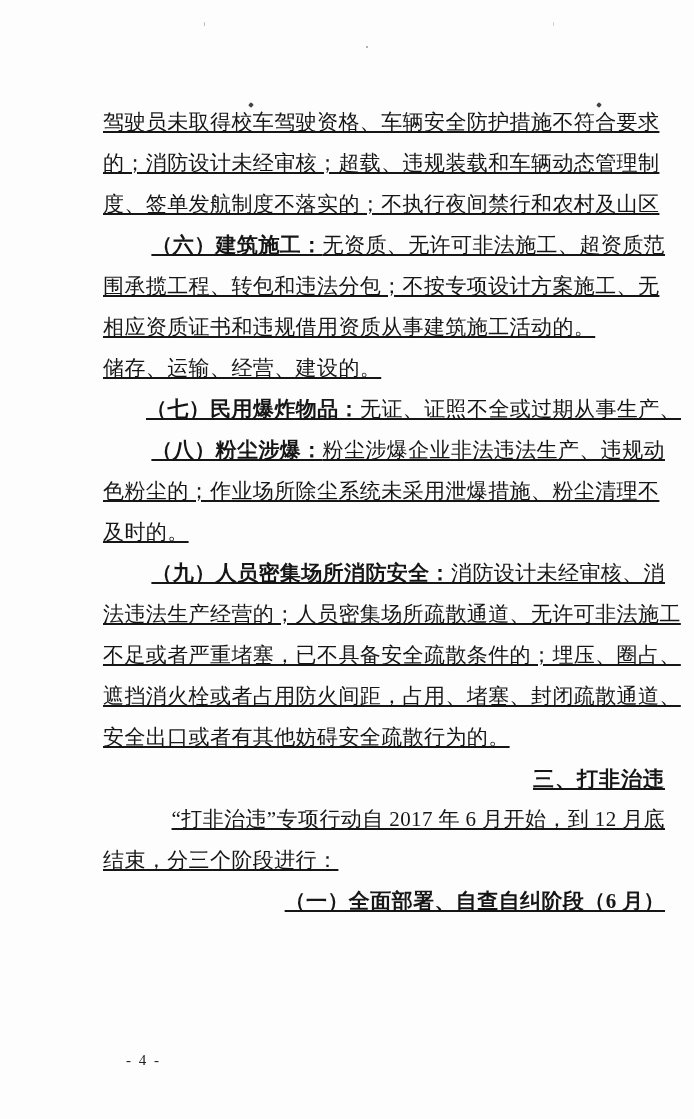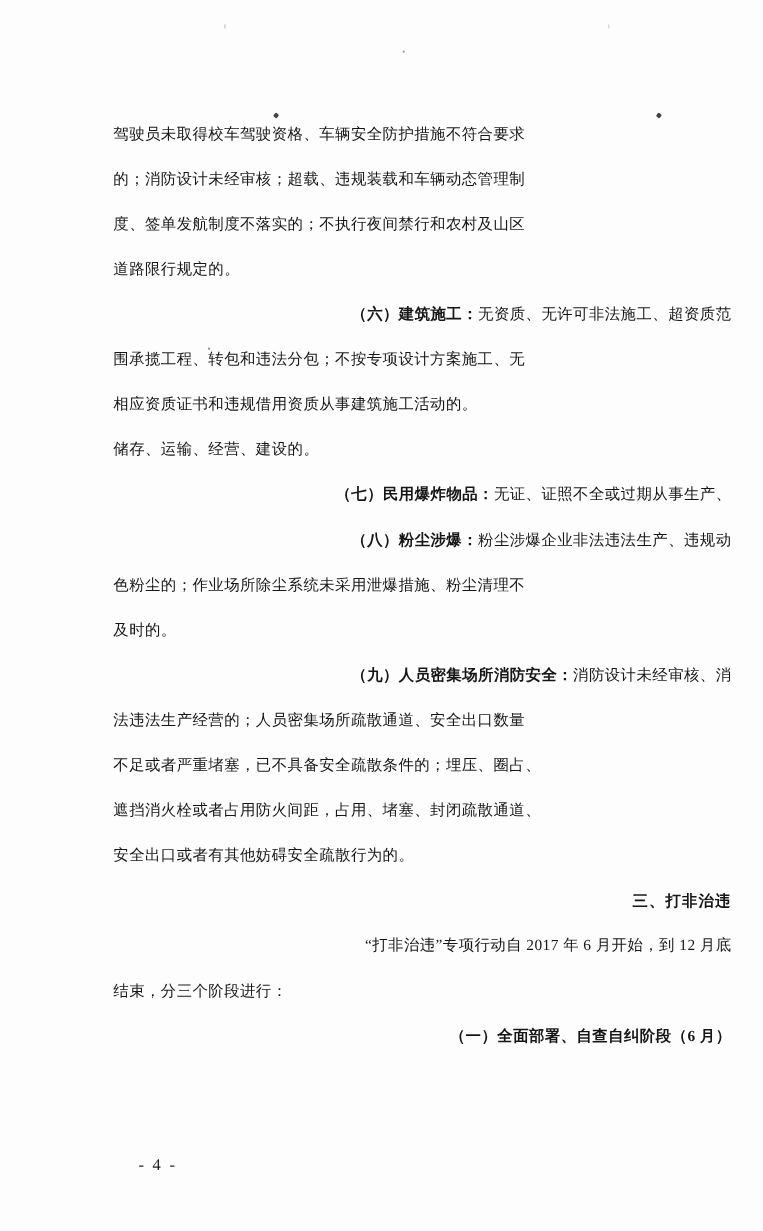--- a/index.html
+++ b/index.html
@@ -12,23 +12,24 @@
     color:#161616;
   }
   .text-block{
     position:absolute;
     left:103px;top:102px;
     width:562px;
   }
   .line{
     height:41px;
     line-height:41px;
-    font-size:14px;
+    font-size:21px;
     letter-spacing:0.4px;
     white-space:nowrap;
+    text-decoration:underline;
   }
   .indent{ text-indent:43px;text-align:right; }
   .b{ font-weight:bold; }
   .hei .b{ font-family:"Liberation Sans","DejaVu Sans",sans-serif; letter-spacing:1px; }
   .page-number{
     position:absolute;
     left:126px;top:1052px;
     font-size:15px;
     letter-spacing:2px;
     color:#222;
@@ -55,31 +56,30 @@
   <span class="speck s2"></span>
   <span class="speck s3"></span>
   <span class="speck s4"></span>
   <span class="speck s5"></span>
   <span class="speck s6"></span>
 
   <div class="text-block">
     <div class="line"><span class="b"></span><span>驾驶员未取得校车驾驶资格、车辆安全防护措施不符合要求</span></div>
     <div class="line"><span class="b"></span><span>的；消防设计未经审核；超载、违规装载和车辆动态管理制</span></div>
     <div class="line"><span class="b"></span><span>度、签单发航制度不落实的；不执行夜间禁行和农村及山区</span></div>
-    <div class="line"><span class="b"></span><span>道路限行规定的。</span></div>
     <div class="line indent"><span class="b">（六）建筑施工：</span><span>无资质、无许可非法施工、超资质范</span></div>
     <div class="line"><span class="b"></span><span>围承揽工程、转包和违法分包；不按专项设计方案施工、无</span></div>
     <div class="line"><span class="b"></span><span>相应资质证书和违规借用资质从事建筑施工活动的。</span></div>
     <div class="line"><span class="b"></span><span>储存、运输、经营、建设的。</span></div>
     <div class="line indent"><span class="b">（七）民用爆炸物品：</span><span>无证、证照不全或过期从事生产、</span></div>
     <div class="line indent"><span class="b">（八）粉尘涉爆：</span><span>粉尘涉爆企业非法违法生产、违规动</span></div>
     <div class="line"><span class="b"></span><span>色粉尘的；作业场所除尘系统未采用泄爆措施、粉尘清理不</span></div>
     <div class="line"><span class="b"></span><span>及时的。</span></div>
     <div class="line indent"><span class="b">（九）人员密集场所消防安全：</span><span>消防设计未经审核、消</span></div>
-    <div class="line"><span class="b"></span><span>法违法生产经营的；人员密集场所疏散通道、安全出口数量</span></div>
+    <div class="line"><span class="b"></span><span>法违法生产经营的；人员密集场所疏散通道、无许可非法施工</span></div>
     <div class="line"><span class="b"></span><span>不足或者严重堵塞，已不具备安全疏散条件的；埋压、圈占、</span></div>
     <div class="line"><span class="b"></span><span>遮挡消火栓或者占用防火间距，占用、堵塞、封闭疏散通道、</span></div>
     <div class="line"><span class="b"></span><span>安全出口或者有其他妨碍安全疏散行为的。</span></div>
     <div class="line indent hei"><span class="b">三、打非治违</span><span></span></div>
     <div class="line indent"><span class="b"></span><span>“打非治违”专项行动自 2017 年 6 月开始，到 12 月底</span></div>
     <div class="line"><span class="b"></span><span>结束，分三个阶段进行：</span></div>
     <div class="line indent"><span class="b">（一）全面部署、自查自纠阶段（6 月）</span><span></span></div>
   </div>
 
   <div class="page-number">- 4 -</div>

